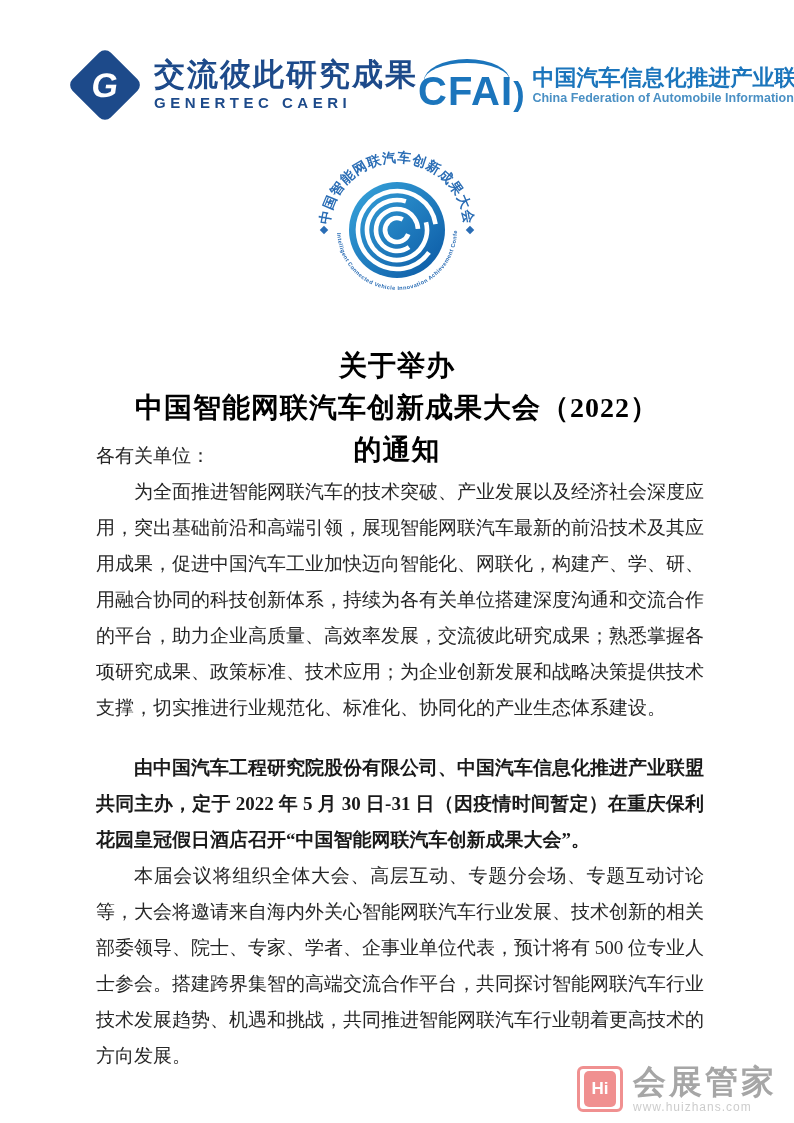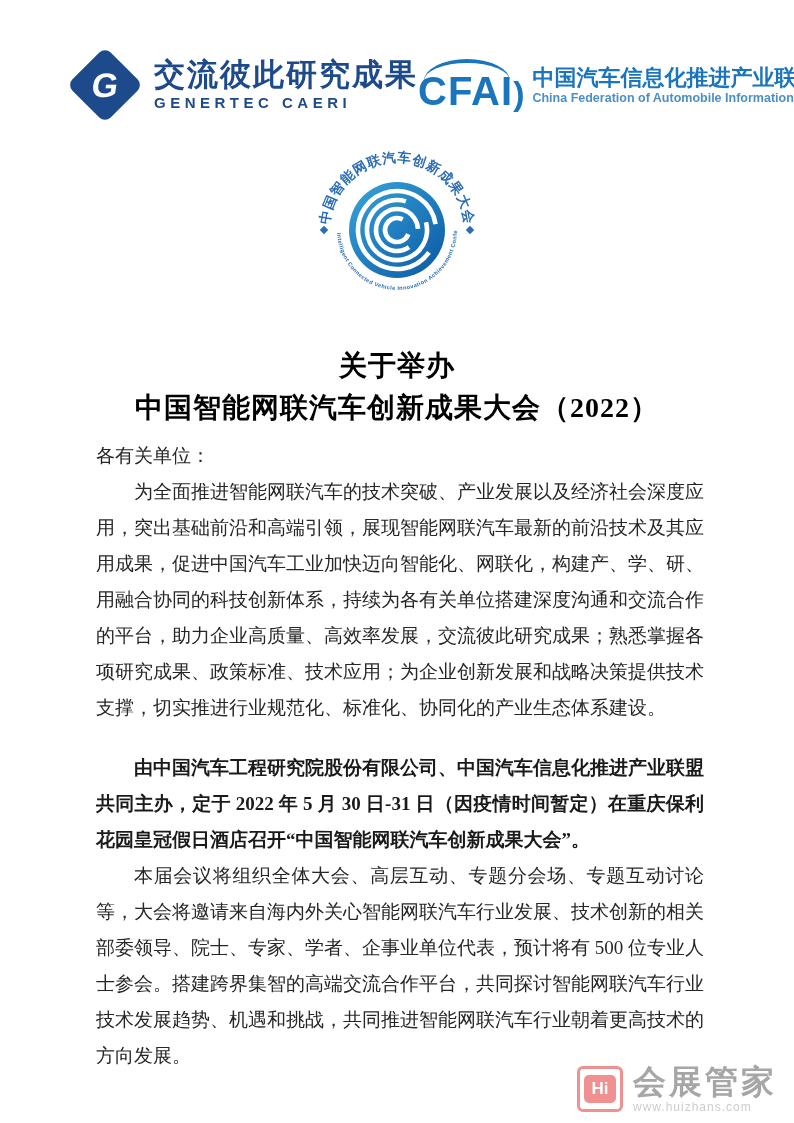--- a/index.html
+++ b/index.html
@@ -159,21 +159,21 @@
     opacity: 0.9;
   }
   .wm-icon {
     width: 46px; height: 46px;
     border: 3px solid #ef8585;
     border-radius: 6px;
     display: flex; align-items: center; justify-content: center;
     flex: 0 0 auto;
   }
   .wm-icon-inner {
-    width: 32px; height: 28px;
+    width: 32px; height: 36px;
     background: #ef8585;
     border-radius: 5px;
     color: #fff;
     font-family: "Liberation Sans", sans-serif;
     font-weight: 700;
     font-size: 17px;
     display: flex; align-items: center; justify-content: center;
   }
   .wm-text .brand {
     color: #9d9d9d;
@@ -248,20 +248,21 @@
         <circle cx="83" cy="83" r="30" stroke-dasharray="158 31" transform="rotate(-15 83 83)"></circle>
         <circle cx="83" cy="83" r="21" stroke-dasharray="110 22" transform="rotate(55 83 83)"></circle>
         <circle cx="83" cy="83" r="12" stroke-dasharray="58 17.4" transform="rotate(20 83 83)"></circle>
       </g>
     </svg>
   </div>
 
   <div class="doc-title">
     <div>关于举办</div>
     <div>中国智能网联汽车创新成果大会（2022）</div>
+    <div>的通知</div>
   </div>
 
   <div class="doc-body">
     <p class="salutation">各有关单位：</p>
     <p class="para">为全面推进智能网联汽车的技术突破、产业发展以及经济社会深度应用，突出基础前沿和高端引领，展现智能网联汽车最新的前沿技术及其应用成果，促进中国汽车工业加快迈向智能化、网联化，构建产、学、研、用融合协同的科技创新体系，持续为各有关单位搭建深度沟通和交流合作的平台，助力企业高质量、高效率发展，交流彼此研究成果；熟悉掌握各项研究成果、政策标准、技术应用；为企业创新发展和战略决策提供技术支撑，切实推进行业规范化、标准化、协同化的产业生态体系建设。</p>
     <p class="para bold">由中国汽车工程研究院股份有限公司、中国汽车信息化推进产业联盟共同主办，定于 2022 年 5 月 30 日-31 日（因疫情时间暂定）在重庆保利花园皇冠假日酒店召开“中国智能网联汽车创新成果大会”。</p>
     <p class="para">本届会议将组织全体大会、高层互动、专题分会场、专题互动讨论等，大会将邀请来自海内外关心智能网联汽车行业发展、技术创新的相关部委领导、院士、专家、学者、企事业单位代表，预计将有 500 位专业人士参会。搭建跨界集智的高端交流合作平台，共同探讨智能网联汽车行业技术发展趋势、机遇和挑战，共同推进智能网联汽车行业朝着更高技术的方向发展。</p>
   </div>
 
   <div class="watermark">

